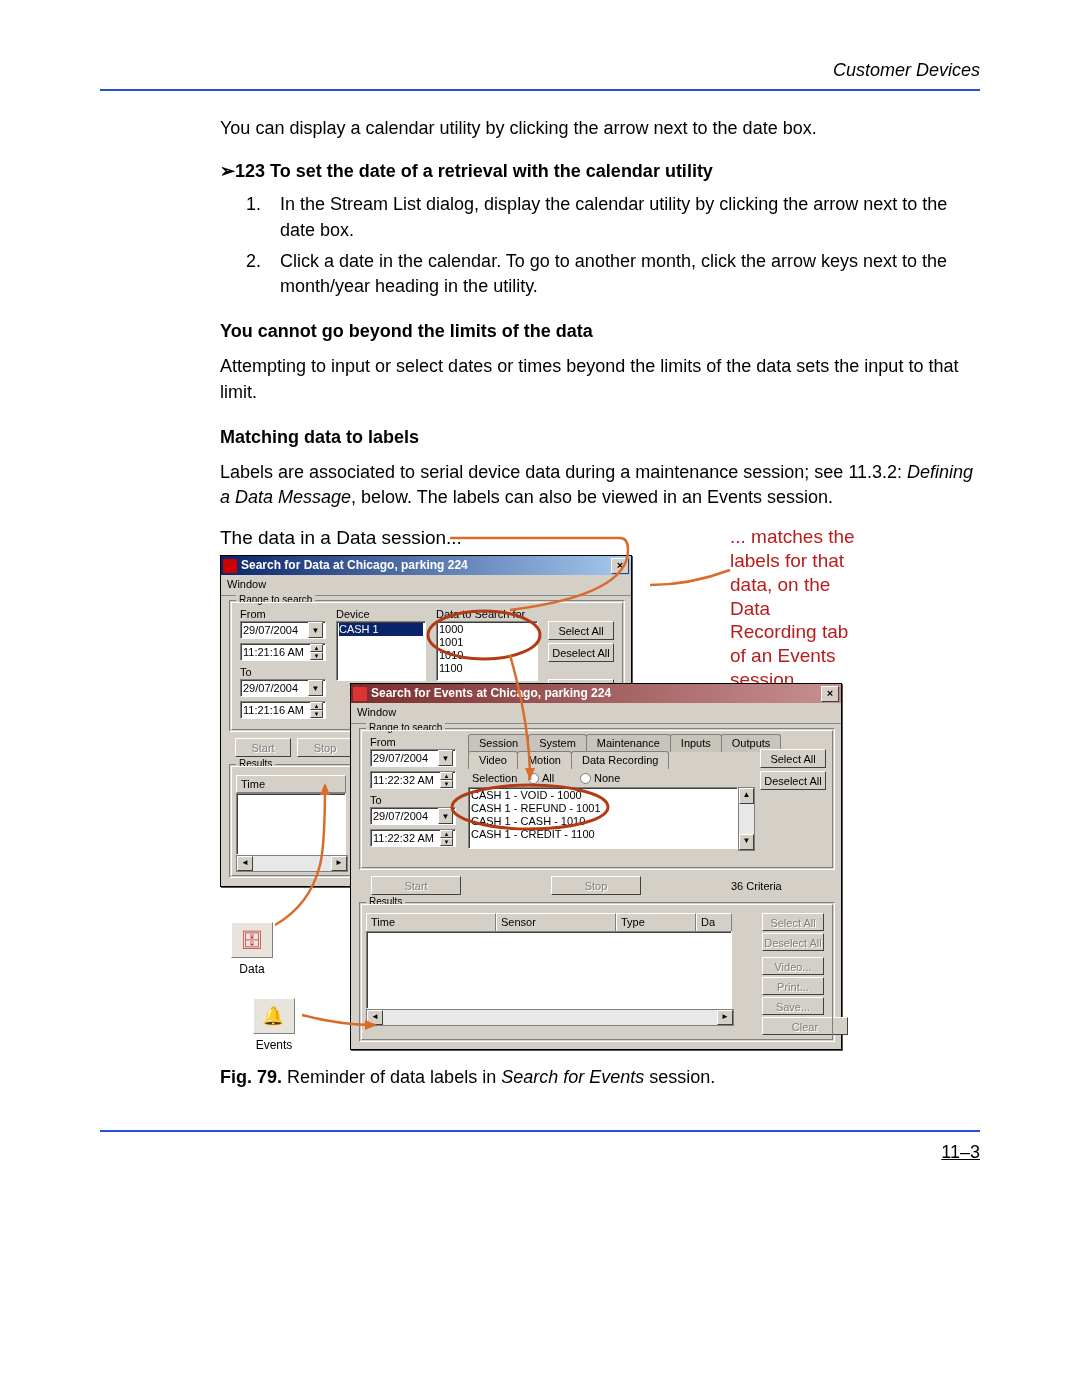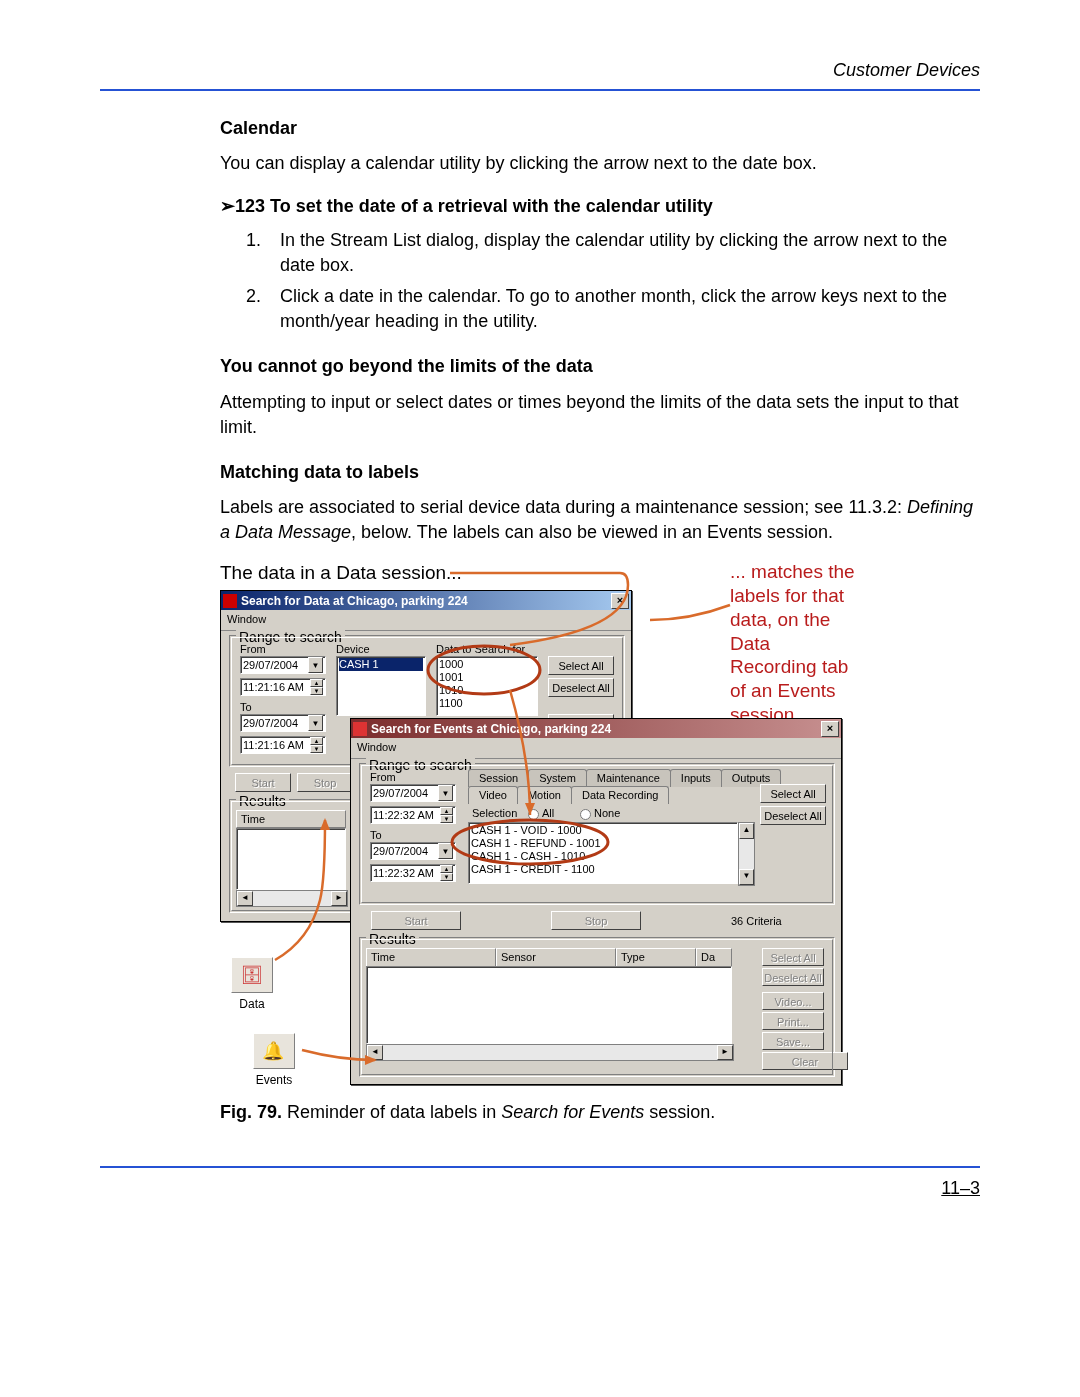--- a/index.html
+++ b/index.html
@@ -131,21 +131,21 @@
   }
   .groupbox::after{
     content:"";
     position:absolute; inset:1px;
     border:1px solid #fff;
     border-right-color:#808080; border-bottom-color:#808080;
     pointer-events:none;
   }
   .gb-label {
     position:absolute; top:-8px; left:6px;
-    background:#d4d0c8; padding:0 3px; font-size:14px;
+    background:#d4d0c8; padding:0 3px; font-size:10px;
   }
   .lbl { position:absolute; font-size:11px; }
   .inputbox {
     position:absolute;
     background:#fff;
     border:1px solid #808080;
     border-right-color:#fff; border-bottom-color:#fff;
     box-shadow: inset 1px 1px 0 #404040;
     font-size:11px;
     padding:1px 2px;
@@ -253,21 +253,20 @@
   .svg-over { position:absolute; top:0; left:0; pointer-events:none; }
 </style>
 </head>
 <body>
 
 <div class="page">
   <div class="header-right">Customer Devices</div>
   <hr class="hr-top">
 
   <div class="content">
-    <div class="h-bold">Calendar</div>
     <div class="para">You can display a calendar utility by clicking the arrow next to the date box.</div>
     <div class="proc-heading">➢123  To set the date of a retrieval with the calendar utility</div>
     <div class="ol-item">
       <div class="ol-num">1.</div>
       <div class="ol-txt">In the Stream List dialog, display the calendar utility by clicking the arrow next to the date box.</div>
     </div>
     <div class="ol-item">
       <div class="ol-num">2.</div>
       <div class="ol-txt">Click a date in the calendar. To go to another month, click the arrow keys next to the month/year heading in the utility.</div>
     </div>

